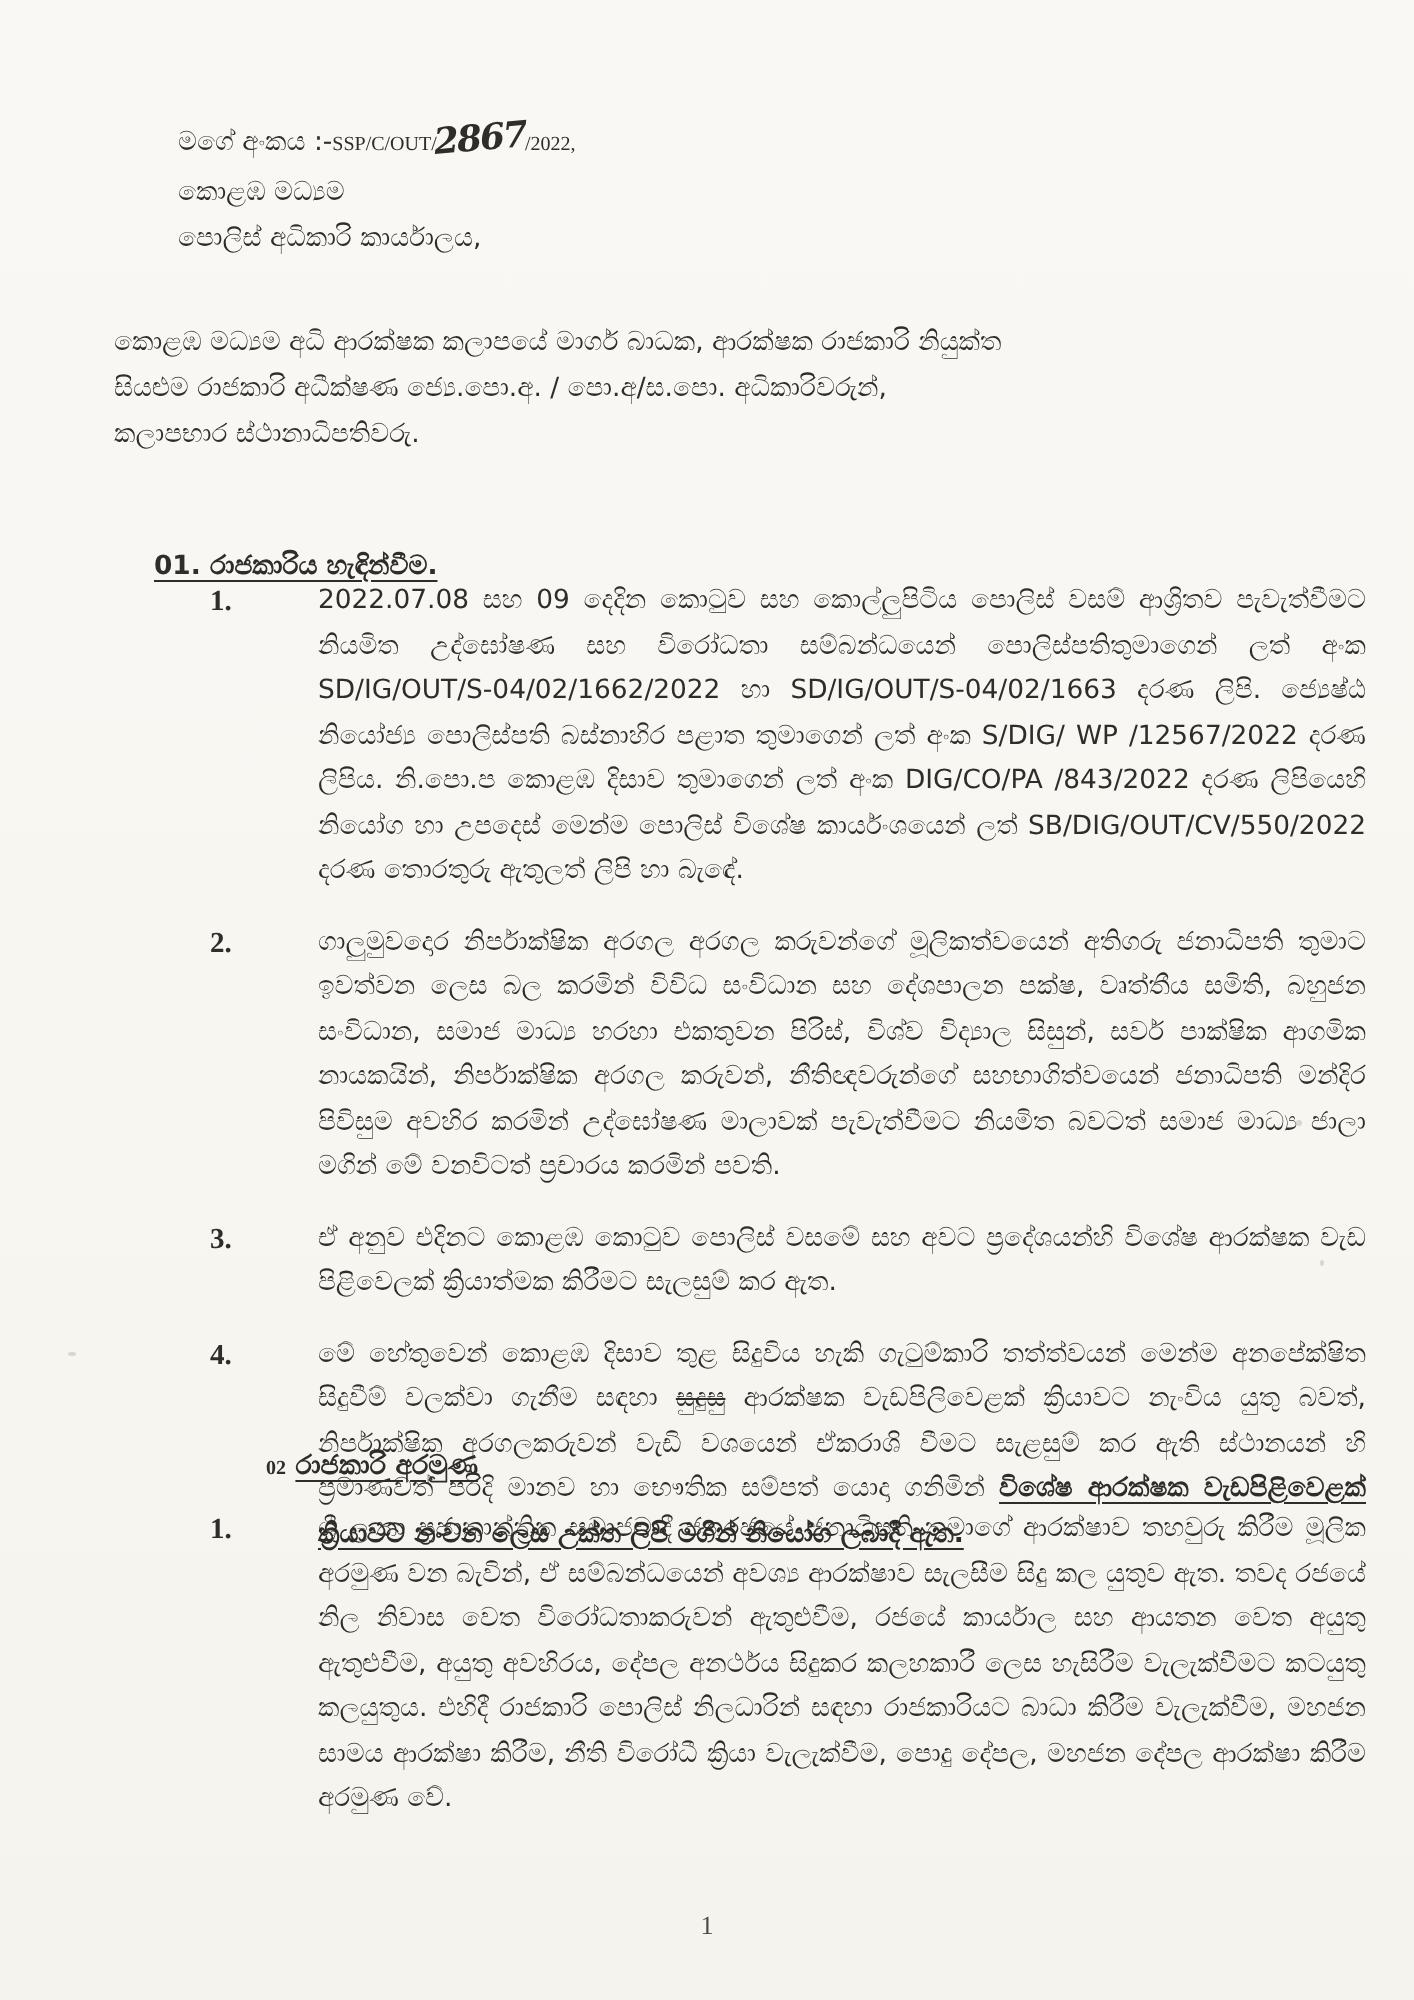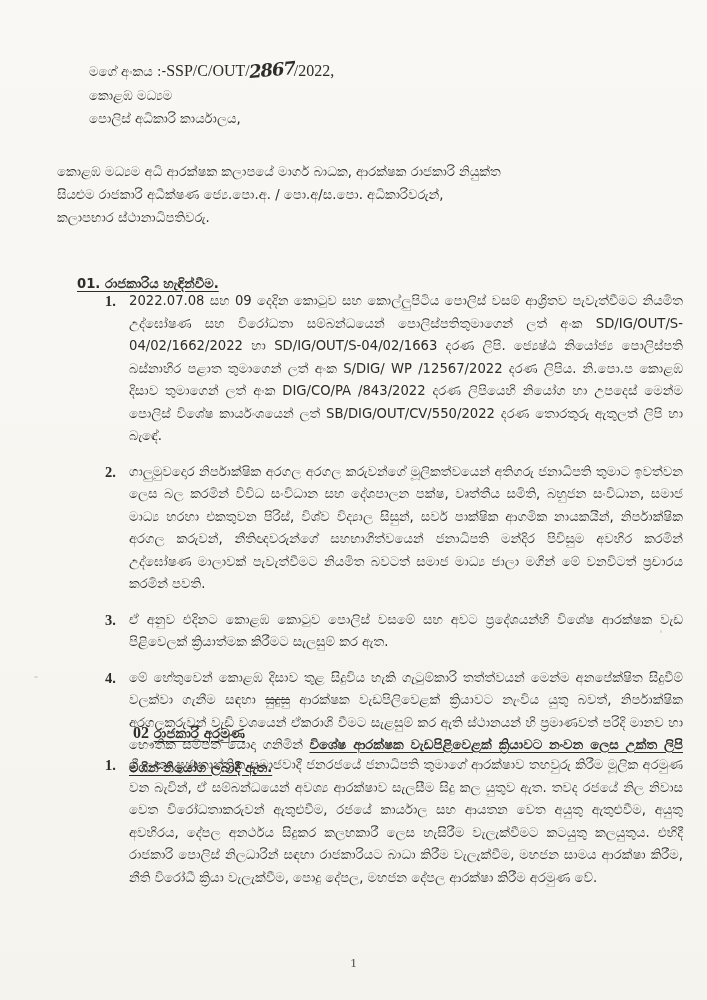--- a/index.html
+++ b/index.html
@@ -7,21 +7,21 @@
     position:relative;
     width:707px;height:1000px;
     margin:0 auto;
     background:linear-gradient(180deg,#f9f8f4 0%,#f7f6f1 55%,#f4f3ee 100%);
     color:#2e2d2a;
     font-family:"DejaVu Sans",sans-serif;
     font-size:13.2px;
     line-height:22.5px;
     overflow:hidden;
   }
-  .latin{font-family:"Liberation Serif",serif;font-size:16px;}
+  .latin{font-family:"Liberation Serif",serif;font-size:10px;}
   .header-block{position:absolute;left:89px;top:58px;line-height:23.5px;}
   .handwritten{
     display:inline-block;
     font-family:"DejaVu Serif",serif;
     font-style:italic;font-weight:bold;font-size:18px;
     transform:rotate(-5deg);
     letter-spacing:-1px;
     margin:0 -1px;
   }
   .date-line{font-weight:bold;}
@@ -35,21 +35,21 @@
   .sec1-heading{
     position:absolute;left:65px;top:261px;
     font-weight:bold;margin:12px;font-size:13.2px;
     text-decoration:underline;text-underline-offset:3px;
   }
   .list{position:absolute;left:105px;width:578px;}
   .list1{top:290px;}
   .list2{top:754px;}
   .item{display:flex;margin-bottom:13px;}
   .num{flex:none;width:24px;text-align:left;font-weight:bold;font-size:14.5px;}
-  .txt{flex:1;text-align:justify;}
+  .txt{flex:1;text-align:justify;margin-left:30px;}
   .strike{text-decoration:line-through;}
   .emph{font-weight:bold;text-decoration:underline;text-underline-offset:3px;}
   .sec2-heading{
     position:absolute;left:133px;top:722px;margin:0;
     font-weight:bold;font-size:13.5px;
   }
   .sec2-heading .u{text-decoration:underline;text-underline-offset:3px;}
   .page-number{
     position:absolute;left:0;right:0;top:952px;
     text-align:center;font-family:"Liberation Serif",serif;font-size:13px;color:#4a4a46;

